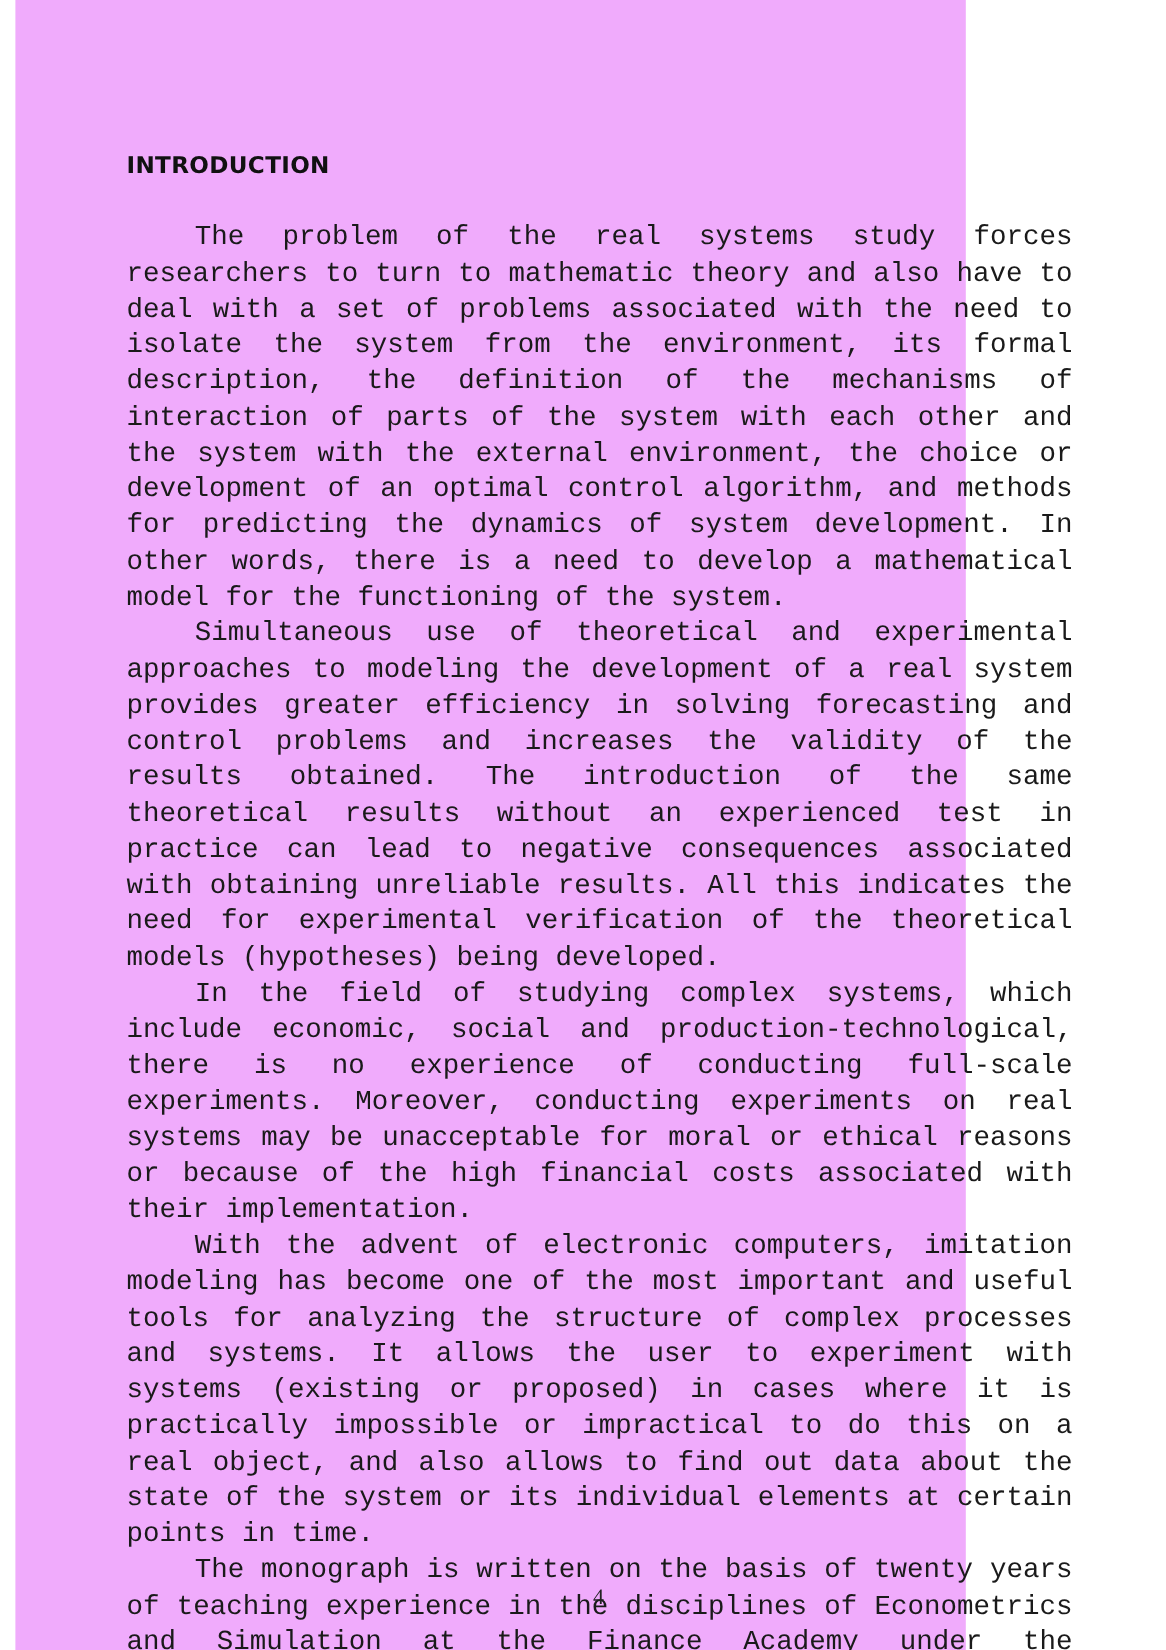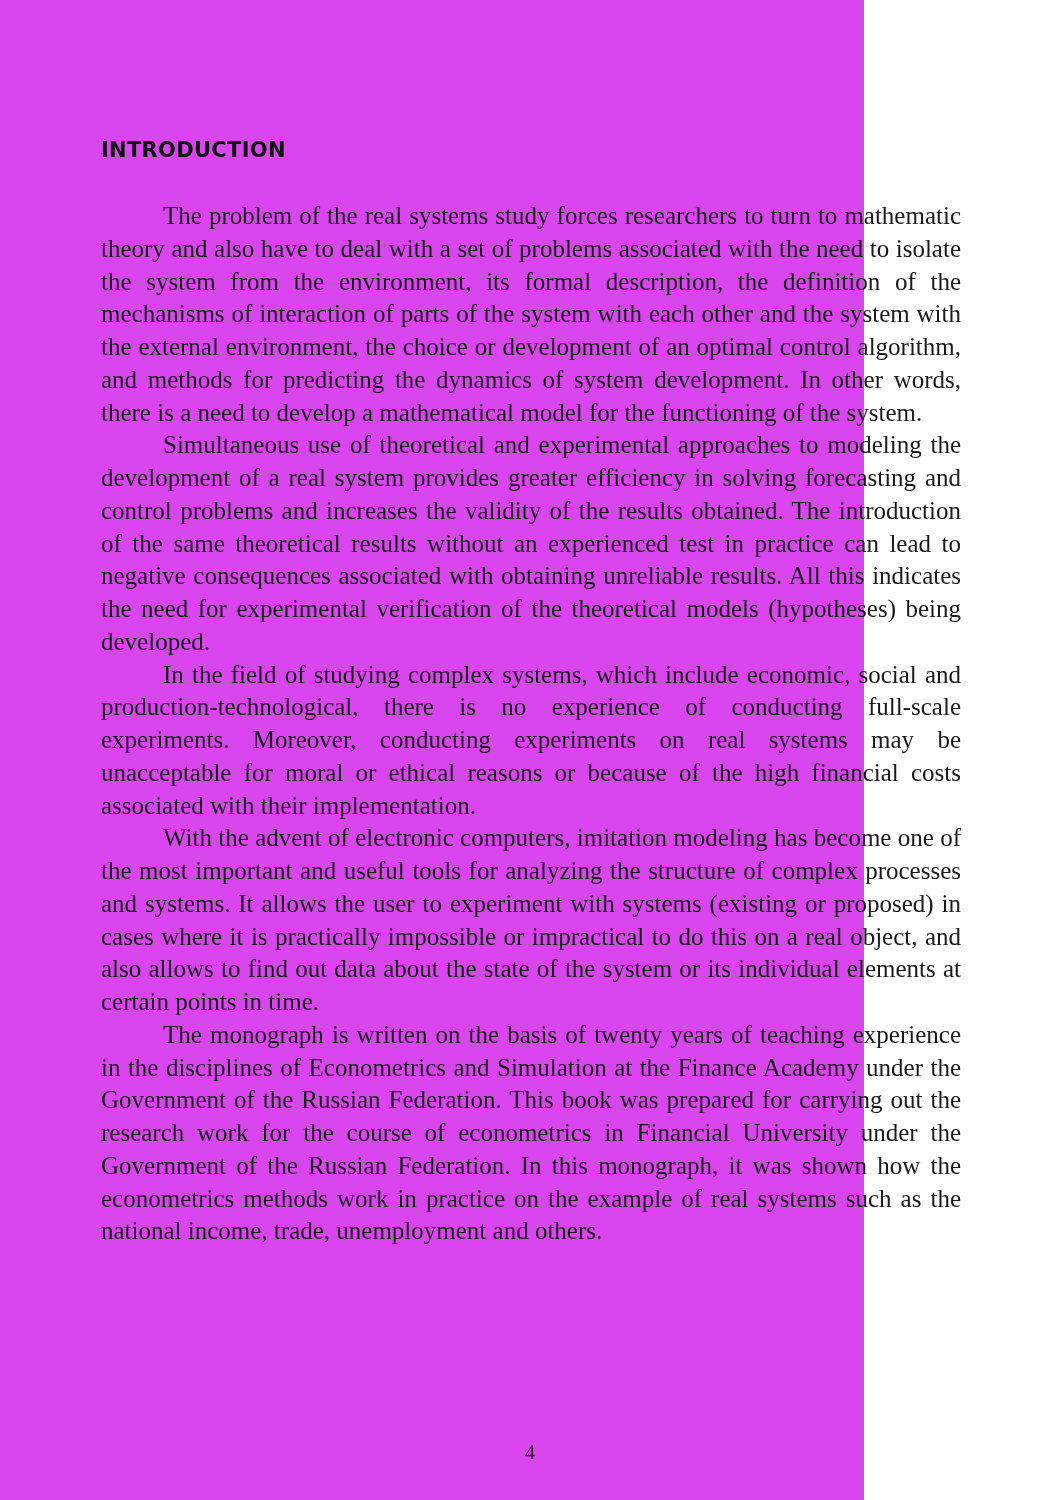--- a/index.html
+++ b/index.html
@@ -1,32 +1,32 @@
 <!DOCTYPE html>
 <html><head>
 <meta charset="utf-8">
 <style>
   html, body { margin: 0; padding: 0; background: #ffffff; }
   body { width: 1060px; height: 1500px; position: relative; overflow: hidden; }
   .page {
-    position: absolute; left: 0; top: 0; width: 864px; height: 1500px; background: #d946ef;
+    position: absolute; left: 14px; top: 0; width: 864px; height: 1500px; background: #f0abfc;
   }
   .heading {
     position: absolute; left: 101px; top: 138px;
     font-family: "DejaVu Sans", sans-serif; font-weight: bold;
     font-size: 21px; letter-spacing: 0.3px; color: #111;
     margin: 0;
   }
   .body {
     position: absolute; left: 101px; top: 200px; width: 860px;
     font-family: "Liberation Serif", serif;
     font-size: 25px; line-height: 32.75px; color: #1a1a1a;
     text-align: justify;
   }
-  .body p { margin: 0; text-indent: 62px; }
+  .body p { margin: 0; text-indent: 62px; font-family: Liberation Mono, monospace; }
   .page-number {
     position: absolute; left: 0; width: 1060px; top: 1441px; text-align: center;
     font-family: "Liberation Serif", serif; font-size: 20px; color: #222;
   }
 </style>
 </head>
 <body>
 
 <div class="page">
   <h1 class="heading">INTRODUCTION</h1>

